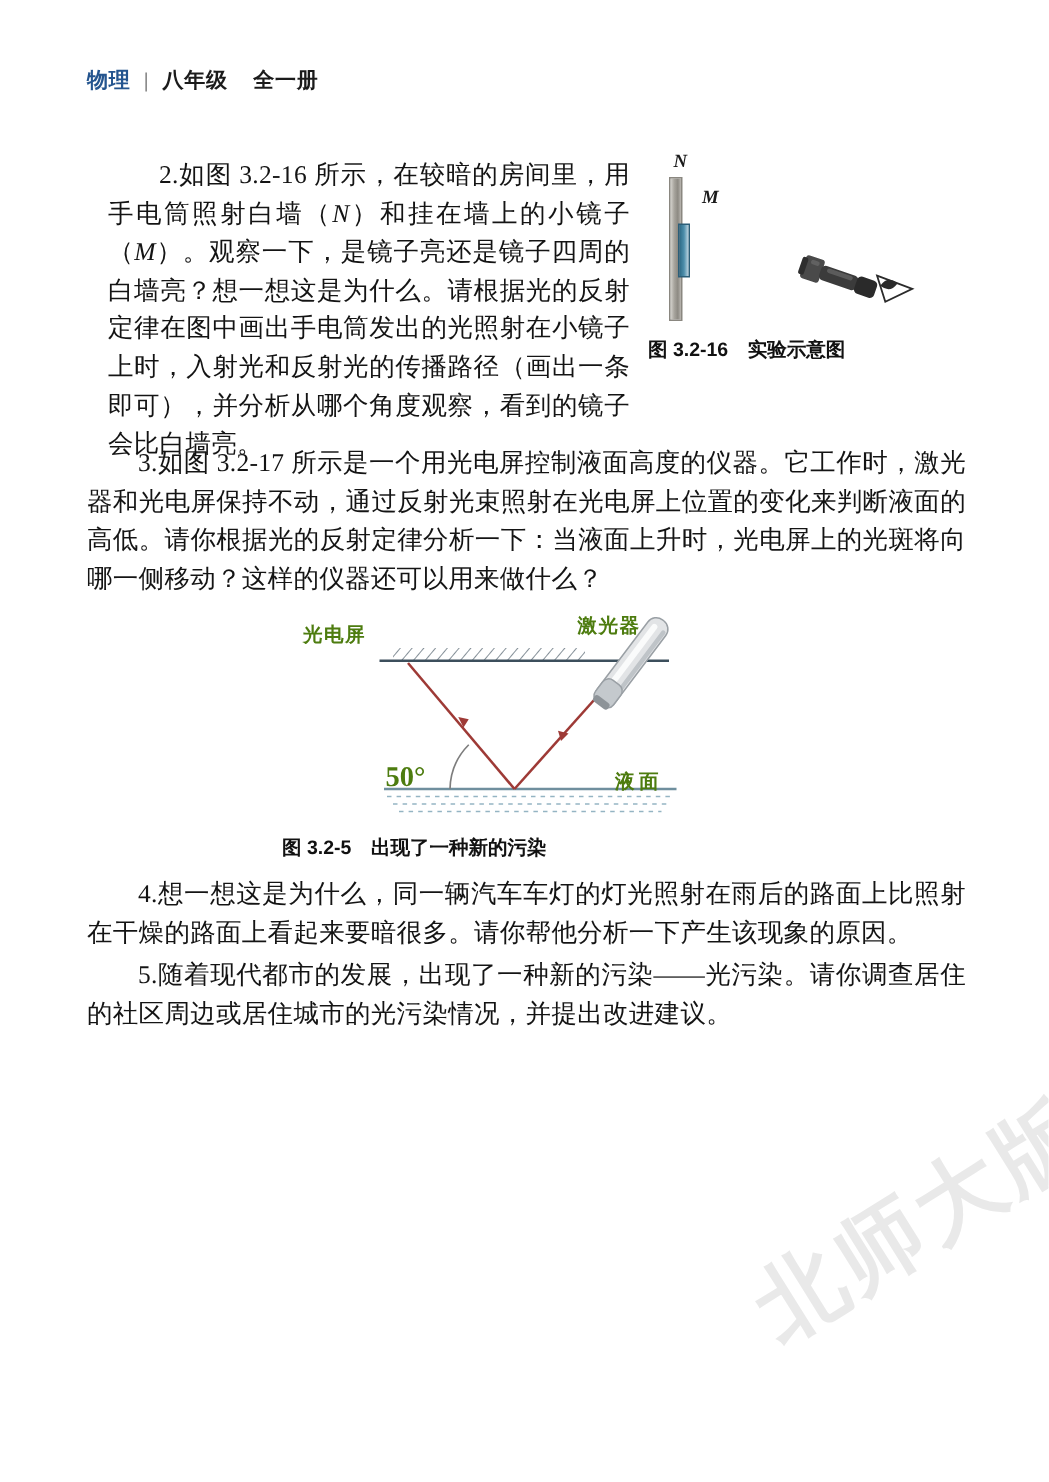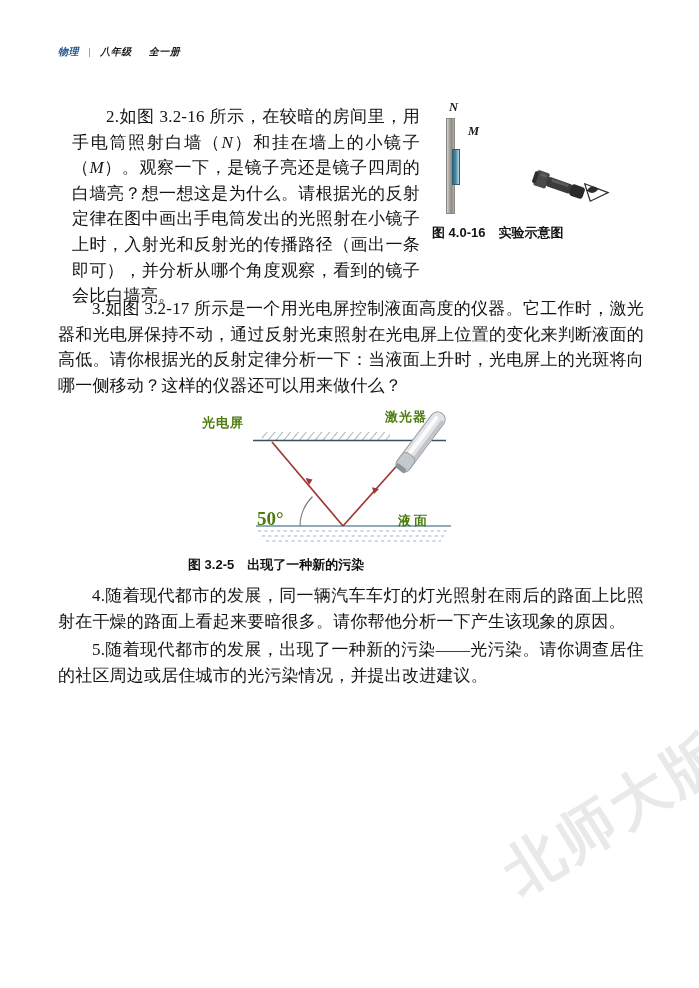--- a/index.html
+++ b/index.html
@@ -17,25 +17,24 @@
   }
 
   
   .page-header {
     position: absolute;
     left: 58px;
     top: 45px;
     display: flex;
     align-items: baseline;
     gap: 9px;
-    font-size: 10px;
+    font-size: 14px;
     font-weight: bold;
     letter-spacing: .5px;
     white-space: nowrap;
-    font-style: italic;
   }
   .hdr-subject { color: #24558f; }
   .hdr-sep { color: #4a4a4a; font-weight: normal; }
   .hdr-grade { color: #1b1b1b; }
   .hdr-vol { color: #1b1b1b; margin-left: 8px; }
 
   
   .body-text {
     position: absolute;
     font-size: 17px;
@@ -120,21 +119,21 @@
   .f17-label {
     position: absolute;
     font-size: 13px;
     font-weight: bold;
     color: #4d7c0f;
     white-space: nowrap;
     font-family: "Liberation Sans", sans-serif;
   }
   #lbl-screen { left: 6px; top: 10px; letter-spacing: 1px; }
   #lbl-laser  { left: 189px; top: 4px; letter-spacing: 1px; }
-  #lbl-liquid { left: 202px; top: 108px; letter-spacing: 3px; }
+  #lbl-liquid { left: 214px; top: 108px; letter-spacing: 3px; }
   #lbl-angle  { left: 61px; top: 104px;
                 font-family: "Liberation Serif", serif;
                 font-size: 19px; font-weight: bold; letter-spacing: 0; }
 
   #cap17 { left: 188px; top: 556px; }
   #cap17 .cap-txt { margin-left: 13px; }
 
   
   #page-num {
     position: absolute;
@@ -200,21 +199,21 @@
     <svg width="32" height="32" viewBox="0 0 32 32">
       <g transform="rotate(-8 16 16)" fill="none" stroke="#2b2b2b" stroke-width="1.2">
         <path d="M4 6 L26 18 L7 24 Z"></path>
         <path d="M6 13 q5 -5 10 0 q-5 5 -10 0 z" fill="#2b2b2b"></path>
       </g>
     </svg>
   </div>
 </div>
 
 <div class="fig-caption" id="cap16">
-  <span class="cap-num">图 4.0-16</span><span class="cap-txt">实验示意图</span>
+  <span class="cap-num">图 3.2-16</span><span class="cap-txt">实验示意图</span>
 </div>
 
 <div class="body-text" id="q3">
   <span class="indent"></span><span>3.</span><span>如图 3.2-17 所示是一个用光电屏控制液面高度的仪器。它工作时，激光器和光电屏保持不动，通过反射光束照射在光电屏上位置的变化来判断液面的高低。请你根据光的反射定律分析一下：当液面上升时，光电屏上的光斑将向哪一侧移动？这样的仪器还可以用来做什么？</span>
 </div>
 
 <div id="fig17">
   <svg width="312" height="142" viewBox="0 0 312 142">
     <defs>
       <pattern id="hatch" width="6" height="6" patternUnits="userSpaceOnUse" patternTransform="rotate(40)">
@@ -254,21 +253,21 @@
   <div class="f17-label" id="lbl-laser">激光器</div>
   <div class="f17-label" id="lbl-liquid">液面</div>
   <div class="f17-label" id="lbl-angle">50°</div>
 </div>
 
 <div class="fig-caption" id="cap17">
   <span class="cap-num">图 3.2-5</span><span class="cap-txt">出现了一种新的污染</span>
 </div>
 
 <div class="body-text" id="q4">
-  <span class="indent"></span><span>4.</span><span>随着现代都市的发展，同一辆汽车车灯的灯光照射在雨后的路面上比照射在干燥的路面上看起来要暗很多。请你帮他分析一下产生该现象的原因。</span>
+  <span class="indent"></span><span>4.</span><span>想一想这是为什么，同一辆汽车车灯的灯光照射在雨后的路面上比照射在干燥的路面上看起来要暗很多。请你帮他分析一下产生该现象的原因。</span>
 </div>
 
 <div class="body-text" id="q5">
   <span class="indent"></span><span>5.</span><span>随着现代都市的发展，出现了一种新的污染——光污染。请你调查居住的社区周边或居住城市的光污染情况，并提出改进建议。</span>
 </div>
 
 <div id="page-num">72</div>
 
 <div id="watermark">北师大版</div>
 

